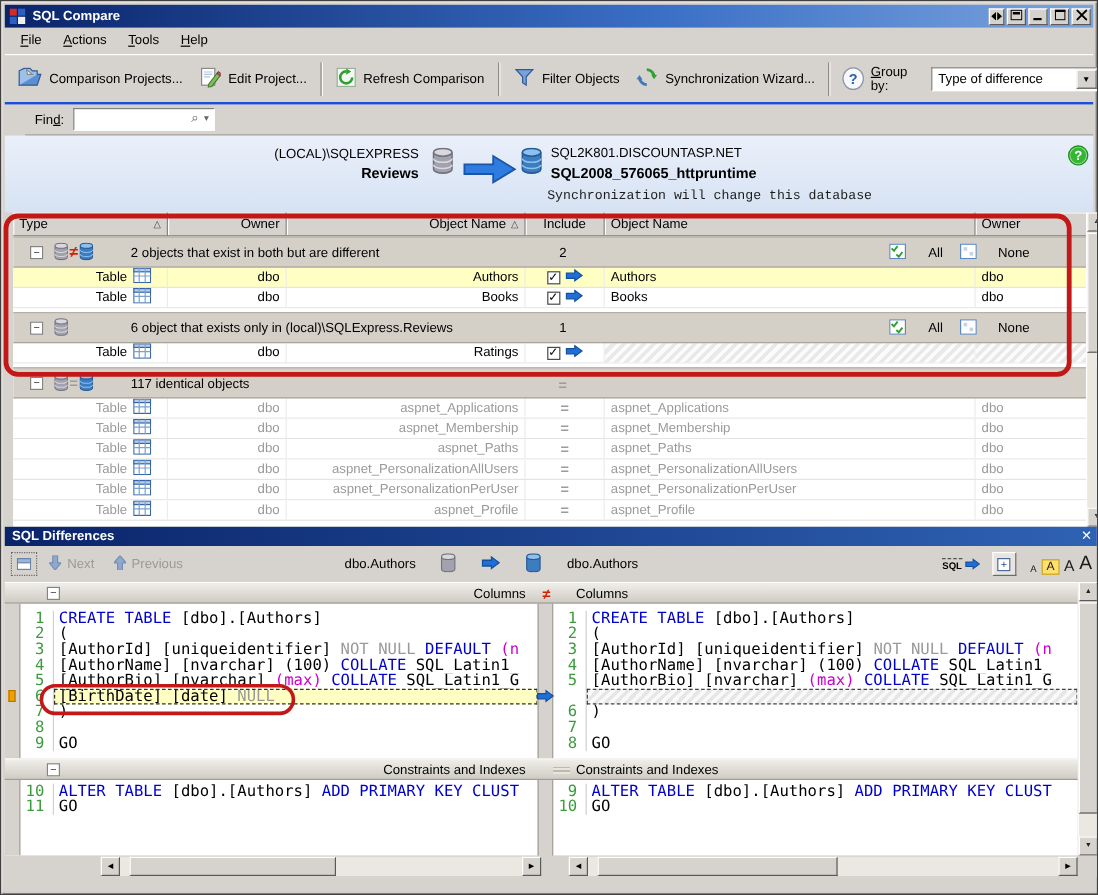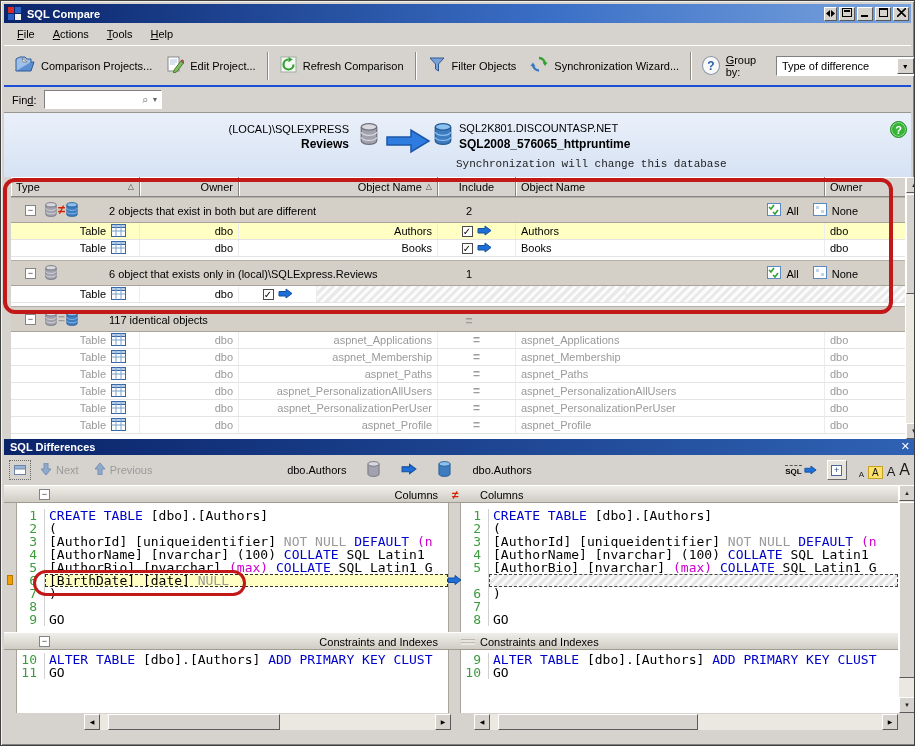--- a/index.html
+++ b/index.html
@@ -22,52 +22,52 @@
   
   .toolbar{left:3px;top:45px;right:3px;height:41px;display:flex;align-items:center;padding:0 4px;border-bottom:2px solid #1d4ed8;}
   .tbtn{display:flex;align-items:center;gap:6px;padding:4px 7px;white-space:nowrap;}
   .tsep{width:2px;height:28px;border-left:1px solid #8d8a83;border-right:1px solid #ffffff;margin:0 4px;}
   .groupby{margin-left:6px;display:flex;align-items:center;gap:6px;}
   .selectbox{width:152px;height:20px;background:#fff;border:1px solid;border-color:#808080 #fff #fff #808080;
              display:flex;align-items:center;padding-left:5px;position:relative;}
   .dropbtn{position:absolute;right:1px;top:1px;bottom:1px;width:17px;background:#d6d3ce;
            border:1px solid;border-color:#fff #5a5a5a #5a5a5a #fff;text-align:center;font-size:7px;line-height:15px;}
   
-  .findbar{left:3px;top:86px;right:3px;height:26px;display:flex;align-items:center;padding-left:8px;gap:8px;border-bottom:1px solid #9a968e;}
+  .findbar{left:20px;top:86px;right:3px;height:26px;display:flex;align-items:center;padding-left:8px;gap:8px;border-bottom:1px solid #9a968e;}
   .findbox{width:118px;height:19px;background:#fff;border:1px solid;border-color:#808080 #fff #fff #808080;
            position:relative;display:flex;align-items:center;padding-left:4px;}
   .findicons{position:absolute;right:3px;top:2px;display:flex;gap:3px;color:#666;font-size:10px;}
   
   .srcband{left:3px;top:112px;right:3px;height:64px;background:linear-gradient(#eaf0fa,#d6e2f3);}
   .srcleft{position:absolute;right:562px;top:9px;text-align:right;line-height:15px;}
   .srcright{position:absolute;left:455px;top:7px;line-height:16px;}
   .dbname{font-weight:bold;font-size:12px;}
   .syncnote{position:absolute;left:452px;top:45px;color:#1c1c1c;font-family:Liberation Mono, monospace;}
   .helpgreen{position:absolute;left:886px;top:8px;width:17px;height:17px;border-radius:50%;
              background:#35b435;color:#fff;font-weight:bold;text-align:center;line-height:17px;font-size:11px;
              border:1px solid #1e8c1e;box-shadow:inset 0 0 0 1px #8fdc8f;}
   
   .grid{left:10px;top:176px;width:911px;height:262px;background:#fff;overflow:hidden;}
   .ghead{display:flex;height:20px;background:#d6d3ce;}
   .hcell{border-right:1px solid #848484;border-bottom:1px solid #848484;box-shadow:inset 1px 1px 0 #fff;
          padding:3px 5px;display:flex;align-items:center;background:#d6d3ce;}
   .tri{font-size:8px;color:#4a4a4a;margin-left:4px;}
   .c-type{width:129px;} .c-owner{width:99px;justify-content:flex-end;} .c-oname{width:199px;justify-content:flex-end;}
-  .c-inc{width:78px;justify-content:center;} .c-oname2{width:309px;} .c-owner2{flex:1;}
+  .c-inc{width:66px;justify-content:center;} .c-oname2{width:309px;} .c-owner2{flex:1;}
   .gbody{position:relative;}
   .grow{position:relative;height:26px;background:#d4d0c7;border-top:1px solid #b4b0a8;border-bottom:1px solid #a8a49c;}
   .collapsebox{position:absolute;left:14px;top:7px;width:11px;height:11px;background:#fff;border:1px solid #848484;
                font-size:9px;line-height:9px;text-align:center;color:#333;}
   .gicons{position:absolute;left:34px;top:4px;display:flex;align-items:center;gap:1px;}
   .neqred{color:#d42000;font-weight:bold;font-size:13px;line-height:13px;}
   .eqgray{color:#9c9c9c;font-weight:bold;font-size:12px;}
   .glabel{position:absolute;left:98px;top:7px;}
   .ginc{position:absolute;left:427px;width:62px;text-align:center;top:7px;}
   .gact{position:absolute;right:60px;top:4px;display:flex;align-items:center;gap:6px;}
-  .actbtn{display:flex;align-items:center;gap:5px;padding:1px 4px;}
+  .actbtn{display:flex;align-items:center;gap:18px;padding:1px 4px;}
   .drow{display:flex;height:17px;background:#fff;border-bottom:1px solid #e4e4e4;}
   .drow.sel{background:#ffffc4;}
   .dcell{padding:1px 5px;display:flex;align-items:center;border-right:1px solid #ececec;overflow:hidden;white-space:nowrap;}
   .dcell.right{justify-content:flex-end;}
   .typecell{gap:5px;padding-right:13px;}
   .idrow{color:#9a9a9a;}
   .hatch{background:repeating-linear-gradient(315deg,#e9e9e9 0 3px,#fbfbfb 3px 6px);}
   .chk{width:11px;height:11px;background:#fff;border:1px solid #4a4a4a;font-size:10px;line-height:9px;
        text-align:center;font-weight:bold;color:#000;}
   .gridgap{height:3px;background:#fff;}
@@ -400,20 +400,21 @@
         <div class="drow">
           <span class="dcell right typecell c-type">
             <span>Table</span>
             <span><svg width="15" height="13" viewBox="0 0 15 13">
                 <rect x="0.5" y="0.5" width="14" height="12" fill="#fff" stroke="#3565a8"></rect>
                 <rect x="0.5" y="0.5" width="14" height="3" fill="#b8cfe8" stroke="#3565a8"></rect>
                 <path d="M5 0.5 V12.5 M10 0.5 V12.5 M0.5 7 H14.5" stroke="#7ba2cc"></path>
               </svg></span>
           </span>
           <span class="dcell right c-owner">dbo</span>
+          <span class="dcell right c-oname">Ratings</span>
           <span class="dcell c-inc" style="gap: 4px;">
             <span class="chk">✓</span>
             <span><svg width="15" height="11" viewBox="0 0 15 11">
                 <path d="M1 3.5 h7 V1 l6 4.5 -6 4.5 V8 H1 z" fill="#1e6fd8" stroke="#14509c"></path>
               </svg></span>
           </span>
           <span class="dcell c-oname2 hatch"></span>
           <span class="dcell c-owner2 hatch"></span>
         </div>
         <div class="gridgap"></div>

